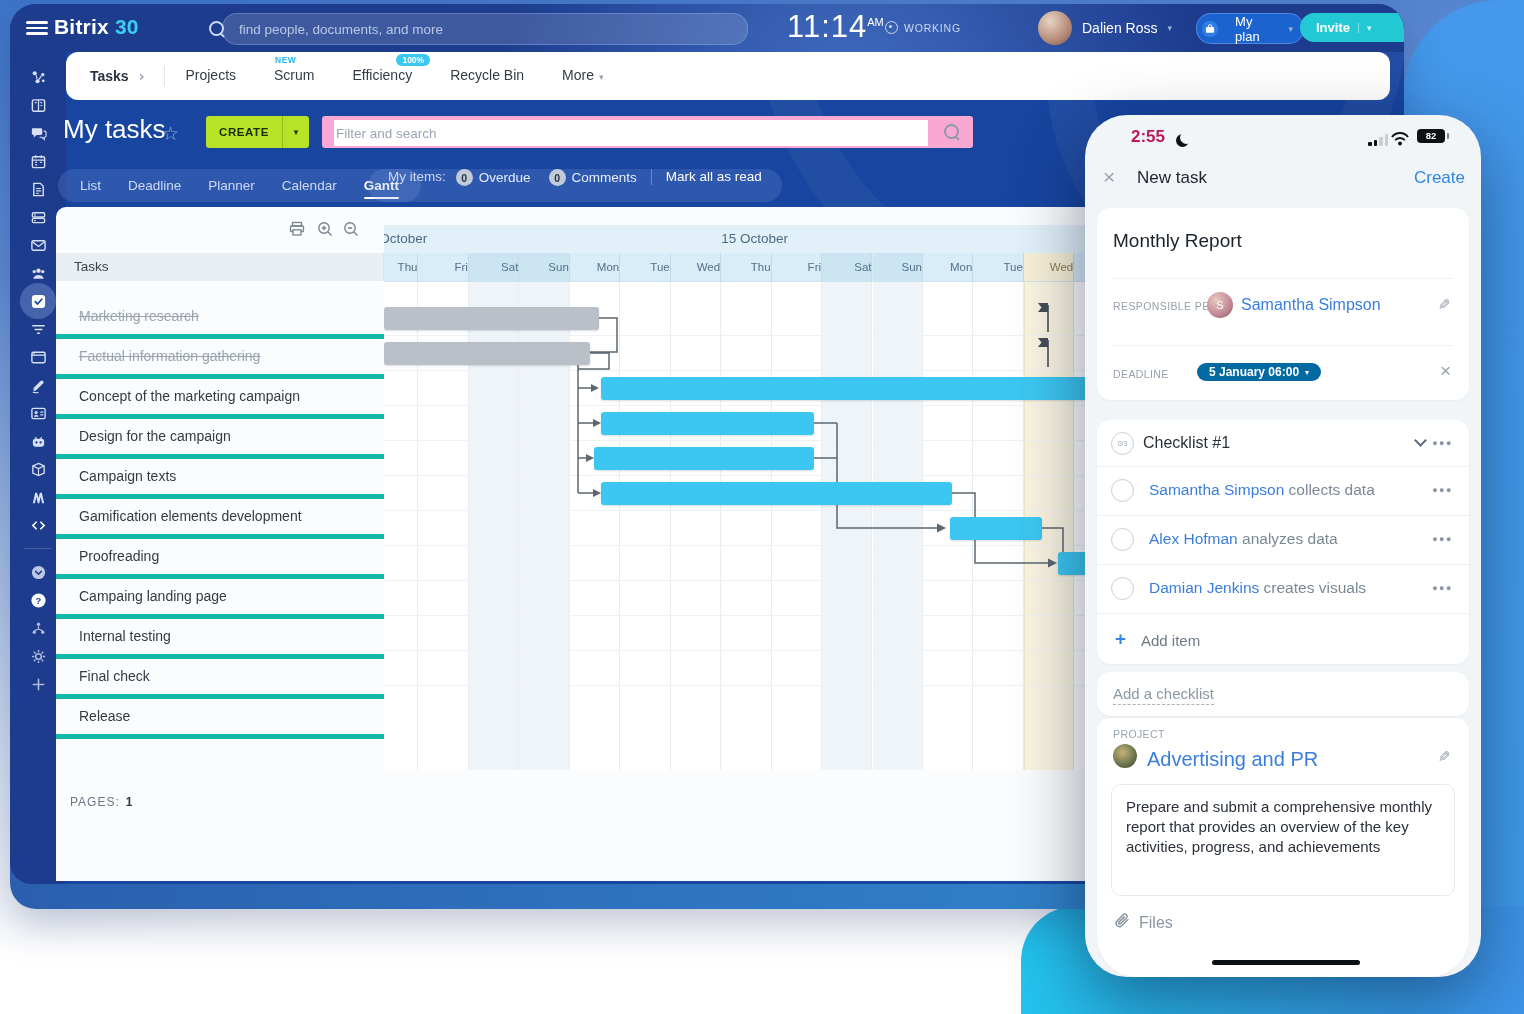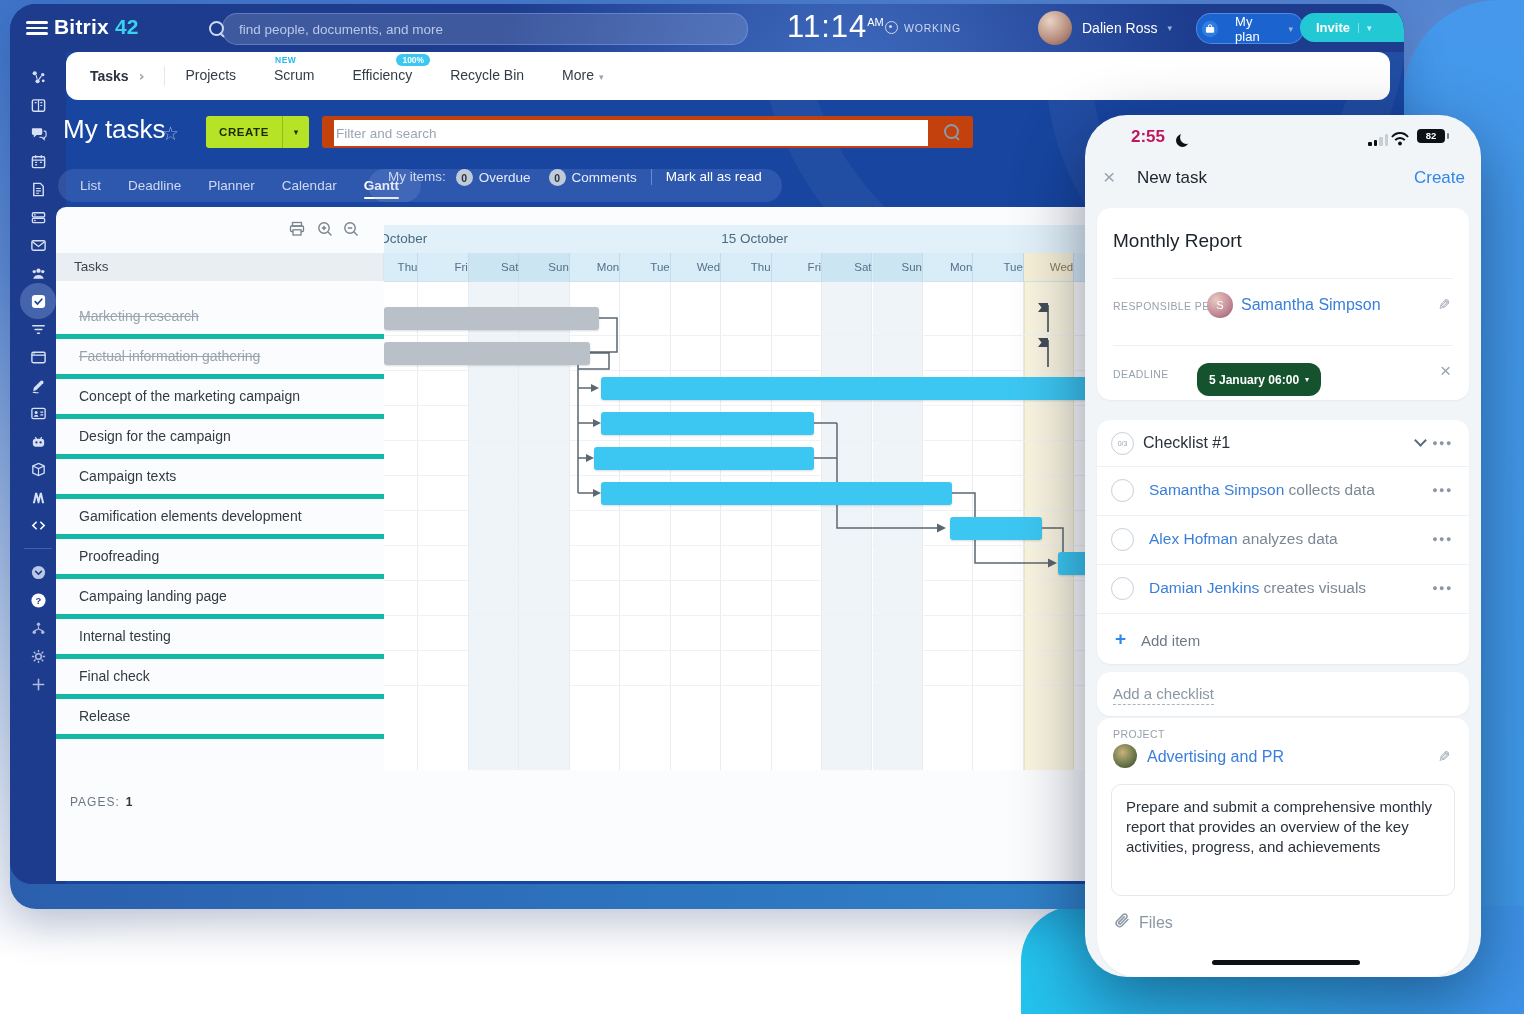--- a/index.html
+++ b/index.html
@@ -63,21 +63,21 @@
     border-radius:8px;padding:1px 6px;line-height:10px}
   .nav-more .caret{color:#98a2ae;margin-left:5px}
 
   
   #page-title{position:absolute;left:53px;top:110px;color:#fff;font-size:26px;font-weight:300}
   #fav-star{position:absolute;left:152px;top:118px;color:#9db1e0;font-size:19px}
   #create-btn{position:absolute;left:196px;top:112px;width:76px;height:32px;background:#b6e326;border-radius:3px 0 0 3px;
     color:#1c2b00;font-size:11.5px;font-weight:bold;letter-spacing:.6px;display:flex;align-items:center;justify-content:center;cursor:pointer}
   #create-dd{position:absolute;left:272px;top:112px;width:26px;height:32px;background:#b6e326;border-radius:0 3px 3px 0;
     border-left:1px solid rgba(35,80,0,.25);display:flex;align-items:center;justify-content:center;color:#1c2b00;font-size:9px;cursor:pointer}
-  #filter-box{position:absolute;left:312px;top:112px;width:651px;height:32px;background:#c2410c;border-radius:3px}
+  #filter-box{position:absolute;left:312px;top:112px;width:651px;height:32px;background:#f9a8d4;border-radius:3px}
   #filter-box input{position:absolute;left:12px;top:4px;width:590px;height:24px;border:none;outline:none;font-size:13.5px;
     font-family:"Liberation Sans",sans-serif;color:#333}
   #filter-box input::placeholder{color:#9aa5b5}
   #filter-box .mag{position:absolute;right:14px;top:8px;border-color:#8d99a8}
   #filter-box .mag::after{background:#8d99a8}
 
   
   .hdr-pill{position:absolute;top:165px;height:33px;background:rgba(130,160,225,.22);border-radius:17px;
     display:flex;align-items:flex-start;color:#cfd9f2;font-size:13.5px}
   #tabs{left:48px;padding:0 22px;gap:27px}
@@ -130,21 +130,21 @@
   #phdr-x{position:absolute;left:18px;top:50px;font-size:21px;color:#98a2ae;cursor:pointer;line-height:24px}
   #phdr-title{position:absolute;left:52px;top:53px;font-size:17px;color:#1c232b}
   #phdr-create{position:absolute;right:16px;top:53px;font-size:17px;color:#2f87e8;cursor:pointer}
   .card{position:absolute;left:12px;width:372px;background:#fff;border-radius:14px;box-shadow:0 1px 2px rgba(30,45,60,.05)}
   .plabel{font-size:10.5px;color:#97a1ad;letter-spacing:.4px}
   .plink{color:#3a7edb}
   .hr{position:absolute;left:16px;right:16px;height:1px;background:#eef1f4}
   .pencil{position:absolute;right:18px;font-size:15px;color:#98a2ae;cursor:pointer;transform:scaleX(-1)}
   .dots{position:absolute;right:16px;font-size:9px;letter-spacing:1.5px;color:#8a95a5;cursor:pointer}
   .ccirc{position:absolute;width:21px;height:21px;border-radius:50%;border:1.5px solid #c6cfd7;cursor:pointer}
-  #dl-pill{position:absolute;left:100px;top:-5px;height:33px;background:#14532d;border-radius:12px;color:#fff;
+  #dl-pill{position:absolute;left:100px;top:-5px;height:18px;background:#0369a1;border-radius:12px;color:#fff;
     font-size:12px;font-weight:bold;display:flex;align-items:center;gap:6px;padding:0 12px;cursor:pointer}
   .chev-dn{width:7px;height:7px;border-right:2px solid #5b6b7e;border-bottom:2px solid #5b6b7e;transform:rotate(45deg)}
   .dashed-u{border-bottom:1px dashed #aab4bf;padding-bottom:2px}
   #homebar{position:absolute;left:127px;top:845px;width:148px;height:5px;border-radius:3px;background:#0c1116}
 
   
   .sbi{width:34px;height:26px;margin:2px auto;display:flex;align-items:center;justify-content:center;cursor:pointer;position:relative}
   .sbi.active::before{content:"";position:absolute;left:-1px;top:-5px;width:36px;height:36px;border-radius:50%;background:rgba(150,175,230,.35)}
   .sbi svg{position:relative}
   #sb-div{width:28px;height:1px;background:rgba(255,255,255,.18);margin:10px auto}
@@ -163,21 +163,21 @@
     <div class="swirl" style="left:980px;top:-240px;width:420px;height:420px"></div>
   </div>
 
   <div id="topbar">
     <div class="deco"></div>
     <div id="hamburger">
           <i></i>
           <i></i>
           <i></i>
         </div>
-    <div id="logo"><span>Bitrix</span> <b>42</b></div>
+    <div id="logo"><span>Bitrix</span> <b>30</b></div>
     <div id="top-search">
       <input placeholder="find people, documents, and more" style="">
       <div class="mag abs" style="right:14px;top:7px"></div>
     </div>
     <div id="clock"><span>11:14</span><sup>AM</sup></div>
     <div id="working">
           <span class="ring"></span>
           <span>WORKING</span>
         </div>
     <div id="user">
@@ -599,21 +599,21 @@
     <div style="position:absolute;left:44px;top:212px;font-size:15px;color:#6e7a87;cursor:pointer">Add item</div>
   </div>
 
   <div class="card" style="top:557px;height:44px">
     <span class="dashed-u" style="position:absolute;left:16px;top:13px;font-size:15px;color:#8b97a4;cursor:pointer">Add a checklist</span>
   </div>
 
   <div class="card" style="top:603px;height:259px;border-radius:14px 14px 40px 40px">
     <div class="plabel" style="position:absolute;left:16px;top:10px">PROJECT</div>
     <div style="position:absolute;left:16px;top:26px;width:24px;height:24px;border-radius:50%;background:radial-gradient(circle at 40% 35%,#c9b27a,#6d7a4d 55%,#3d3a2a)"></div>
-    <div style="position:absolute;left:50px;top:30px;font-size:16px" class="plink">Advertising and PR</div>
+    <div style="position:absolute;left:50px;top:30px;font-size:20px" class="plink">Advertising and PR</div>
     <div class="pencil glyph" style="top:30px">✎</div>
     <div style="position:absolute;left:14px;top:66px;width:344px;height:112px;border:1px solid #e4e9ed;border-radius:10px;box-sizing:border-box;padding:12px 14px;font-size:15px;line-height:1.33;color:#2a313a">Prepare and submit a comprehensive monthly report that provides an overview of the key activities, progress, and achievements</div>
     <svg style="position:absolute;left:16px;top:194px" width="20" height="20" viewBox="0 0 20 20">
       <path d="M15 7.5l-6.2 6.2a3.4 3.4 0 0 1-4.8-4.8L10.5 2.4a2.3 2.3 0 0 1 3.2 3.2L7.6 11.7a1.1 1.1 0 0 1-1.6-1.6l5.2-5.2" fill="none" stroke="#8b97a4" stroke-width="1.5" stroke-linecap="round"></path>
     </svg>
     <div style="position:absolute;left:42px;top:196px;font-size:16px;color:#8b97a4;cursor:pointer">Files</div>
   </div>
 
   <div id="homebar"></div>
 </div>

